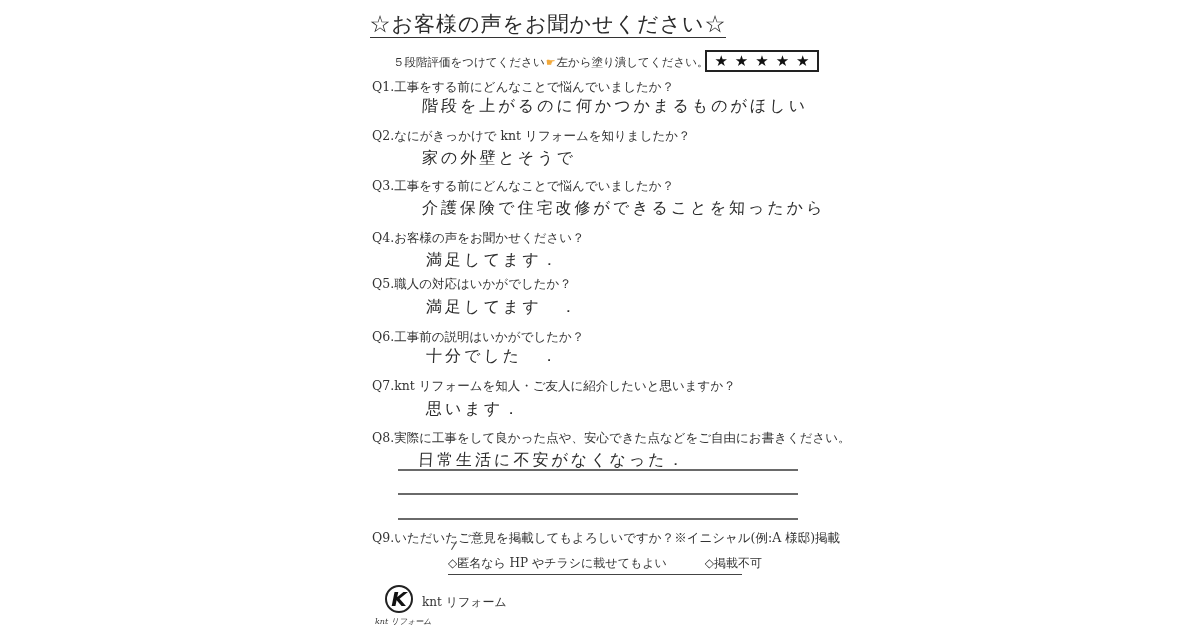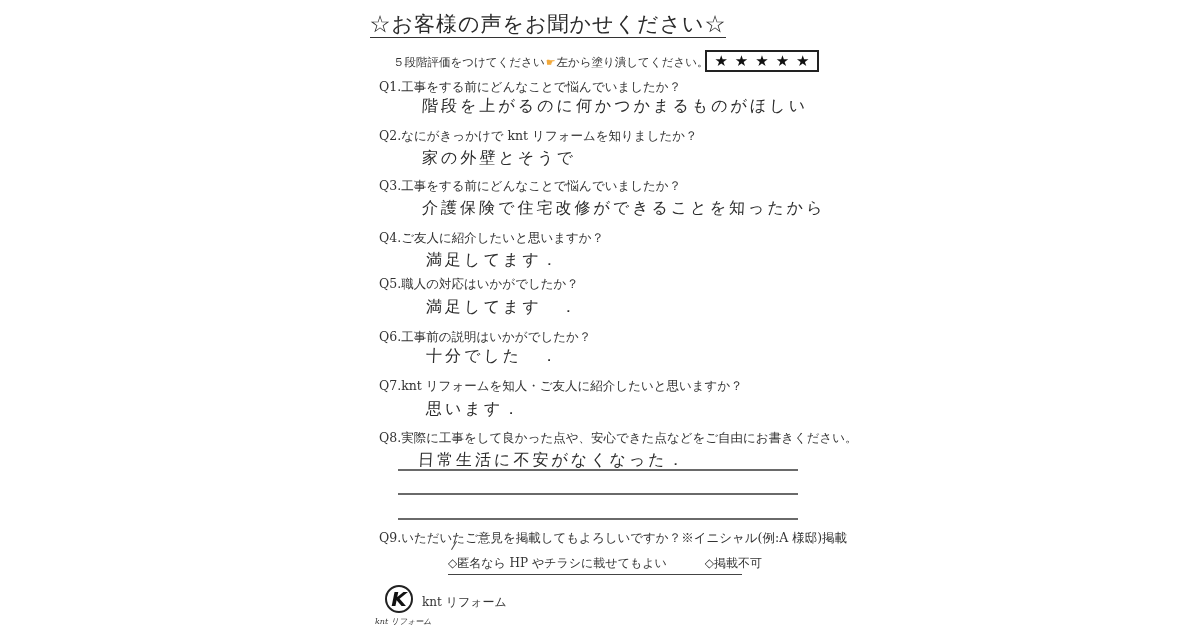--- a/index.html
+++ b/index.html
@@ -6,21 +6,21 @@
   body { width:1200px; height:630px; background:#ffffff; position:relative; overflow:hidden;
          font-family:"DejaVu Serif","Liberation Serif", serif; color:#333; }
   .abs { position:absolute; white-space:nowrap; }
   .title { left:0; width:1096px; top:10px; text-align:center; font-size:21px; color:#2a2a2a; letter-spacing:1px; }
   .title span { border-bottom:1.5px solid #333; padding-bottom:1px; }
   .rating-label { left:393px; top:55px; font-size:11.5px; color:#333; }
   .pointer { display:inline-block; color:#f2a93b; font-size:11px; margin:0 1px; }
   .stars-box { left:705px; top:50px; width:114px; height:22px; border:2px solid #222; box-sizing:border-box;
                display:flex; align-items:center; justify-content:space-around; padding:0 4px; }
   .star { font-size:15px; color:#111; line-height:1; font-family:"DejaVu Sans", sans-serif; }
-  .q { left:372px; font-size:12.5px; color:#333;margin-left:7px; }
+  .q { left:372px; font-size:12.5px; color:#333; }
   .a { font-family:"DejaVu Sans", sans-serif; font-size:16px; color:#2b2b2b; letter-spacing:3px; font-weight:300;
        transform:skewX(-3deg); }
   .rule { position:absolute; left:398px; width:400px; height:1.5px; background:#6a6a6a; }
   .q9opts { left:448px; top:555px; font-size:12px; color:#333; border-bottom:1.5px solid #444; padding-bottom:2px; width:294px;text-align:center; }
   .q9opts .opt2 { margin-left:38px; }
   .check { left:449px; top:545px; width:10px; height:1px; background:#444; transform:rotate(-60deg); }
   .logo-circle { left:385px; top:585px; width:28px; height:28px; border:2px solid #222; border-radius:50%; box-sizing:border-box;
                  display:flex; align-items:center; justify-content:center; font-family:"DejaVu Sans", sans-serif; font-weight:bold;
                  font-size:20px; color:#111; font-style:italic; }
   .logo-text { left:422px; top:594px; font-size:12px; color:#333; }
@@ -44,21 +44,21 @@
 
 <div class="abs q" style="top:79px;">Q1.工事をする前にどんなことで悩んでいましたか？</div>
 <div class="abs a" style="left:422px; top:96px;">階段を上がるのに何かつかまるものがほしい</div>
 
 <div class="abs q" style="top:128px;text-align:center;">Q2.なにがきっかけで knt リフォームを知りましたか？</div>
 <div class="abs a" style="left:422px; top:148px;">家の外壁とそうで</div>
 
 <div class="abs q" style="top:178px;">Q3.工事をする前にどんなことで悩んでいましたか？</div>
 <div class="abs a" style="left:422px; top:198px;">介護保険で住宅改修ができることを知ったから</div>
 
-<div class="abs q" style="top:230px;">Q4.ご友人に紹介したいと思いますか？</div>
+<div class="abs q" style="top:230px;">Q4.お客様の声をお聞かせください？</div>
 <div class="abs a" style="left:426px; top:250px;">満足してます．</div>
 
 <div class="abs q" style="top:276px;">Q5.職人の対応はいかがでしたか？</div>
 <div class="abs a" style="left:426px; top:297px;">満足してます　．</div>
 
 <div class="abs q" style="top:329px;">Q6.工事前の説明はいかがでしたか？</div>
 <div class="abs a" style="left:426px; top:346px;">十分でした　．</div>
 
 <div class="abs q" style="top:378px;">Q7.knt リフォームを知人・ご友人に紹介したいと思いますか？</div>
 <div class="abs a" style="left:426px; top:399px;">思います．</div>

